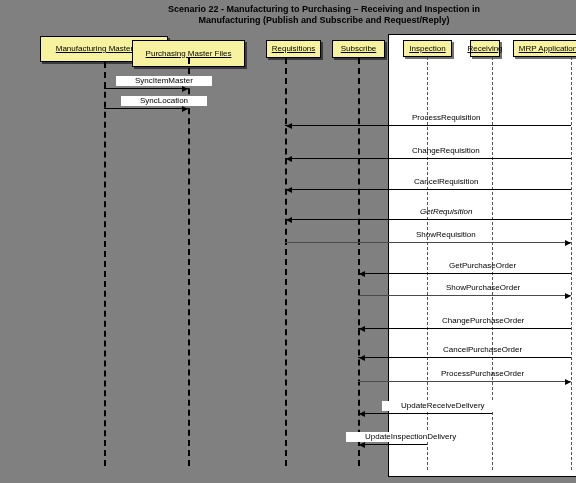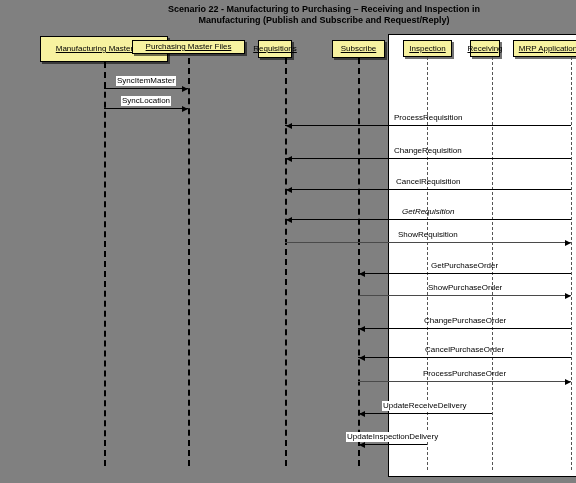--- a/index.html
+++ b/index.html
@@ -99,21 +99,21 @@
     border-top: 3px solid transparent;
     border-bottom: 3px solid transparent;
     border-left: 6px solid #000;
   }
   .msg-label {
     position: absolute;
     font-size: 8px;
     color: #000;
     white-space: nowrap;
     line-height: 10px;
-    padding: 0 1px;
+    padding: 0 19px;
   }
   .msg-label.boxed {
     background: #ffffff;
   }
 </style>
 </head>
 <body>
 
 <div id="canvas">
 
@@ -122,25 +122,25 @@
   <div class="title">
     <div>Scenario 22 - Manufacturing to Purchasing – Receiving and Inspection in</div>
     <div>Manufacturing (Publish and Subscribe and Request/Reply)</div>
   </div>
 
   <div id="lifelines-layer">
       <div class="lifeline-box" style="left: 4px; top: 36px; width: 128px; height: 26px;">
         <span>Manufacturing Master Files</span>
       </div>
       <div class="lifeline-line" style="left: 68px; top: 62px; height: 404px;"></div>
-      <div class="lifeline-box" style="left: 96px; top: 40px; width: 113px; height: 14px;">
+      <div class="lifeline-box" style="left: 96px; top: 40px; width: 113px; height: 27px;">
         <span>Purchasing Master Files</span>
       </div>
       <div class="lifeline-line" style="left: 152px; top: 58px; height: 408px;"></div>
-      <div class="lifeline-box" style="left: 222px; top: 40px; width: 34px; height: 18px; align-items: center;">
+      <div class="lifeline-box" style="left: 230px; top: 40px; width: 55px; height: 18px; align-items: center;">
         <span>Requisitions</span>
       </div>
       <div class="lifeline-line" style="left: 249px; top: 58px; height: 408px;"></div>
       <div class="lifeline-box" style="left: 296px; top: 40px; width: 53px; height: 18px;">
         <span>Subscribe</span>
       </div>
       <div class="lifeline-line" style="left: 322px; top: 58px; height: 408px;"></div>
       <div class="lifeline-box" style="left: 367px; top: 40px; width: 49px; height: 17px;">
         <span>Inspection</span>
       </div>

